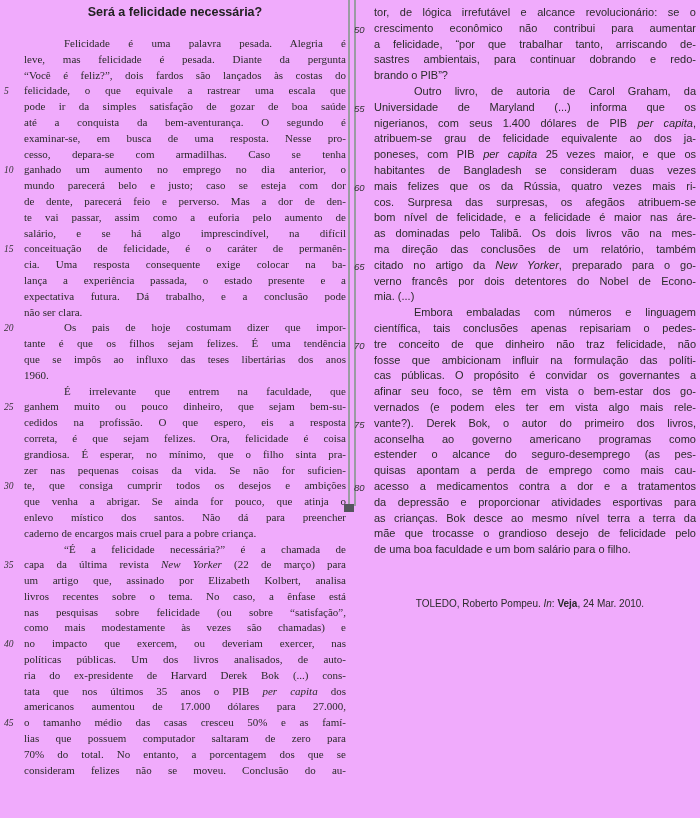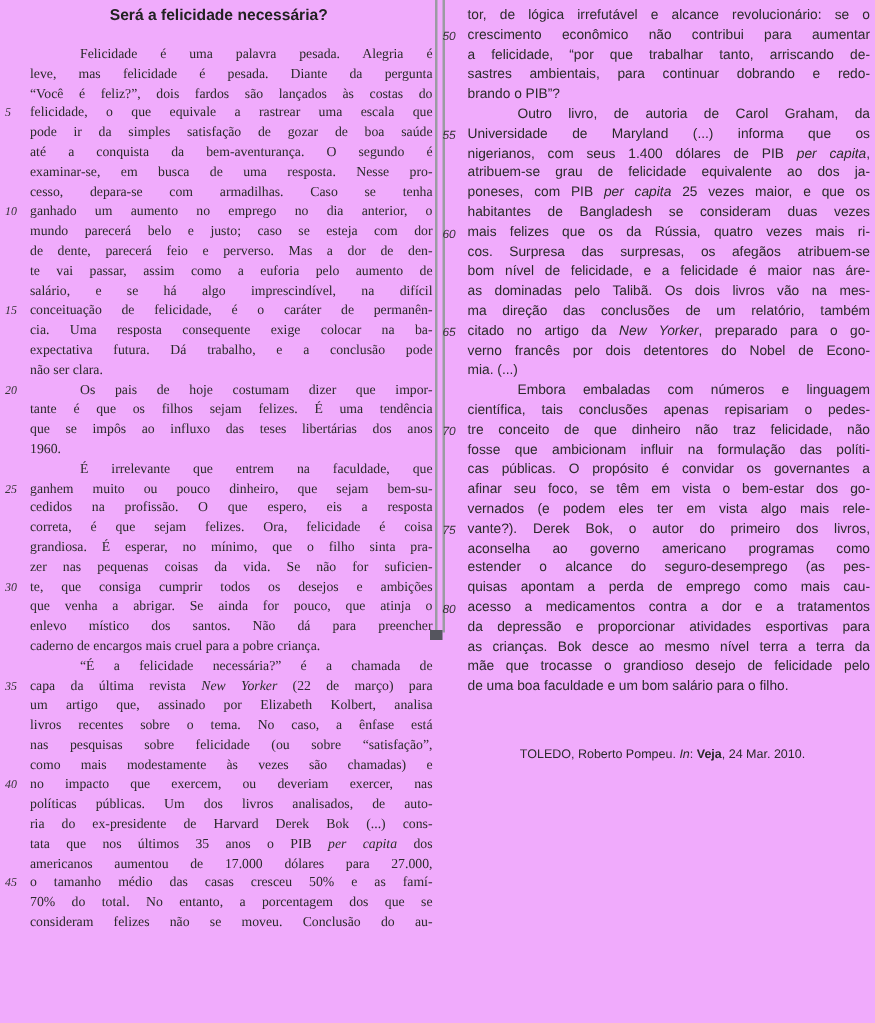--- a/index.html
+++ b/index.html
@@ -87,20 +87,23 @@
         <span class="ltext">salário, e se há algo imprescindível, na difícil</span>
       </div>
       <div class="line">
         <span class="lnum">15</span>
         <span class="ltext">conceituação de felicidade, é o caráter de permanên-</span>
       </div>
       <div class="line">
         <span class="ltext">cia. Uma resposta consequente exige colocar na ba-</span>
       </div>
       <div class="line">
+        <span class="ltext">lança a experiência passada, o estado presente e a</span>
+      </div>
+      <div class="line">
         <span class="ltext">expectativa futura. Dá trabalho, e a conclusão pode</span>
       </div>
       <div class="line end">
         <span class="ltext">não ser clara.</span>
       </div>
       <div class="line indent">
         <span class="lnum">20</span>
         <span class="ltext">Os pais de hoje costumam dizer que impor-</span>
       </div>
       <div class="line">
@@ -175,20 +178,23 @@
       </div>
       <div class="line">
         <span class="ltext">tata que nos últimos 35 anos o PIB <i>per capita</i> dos</span>
       </div>
       <div class="line">
         <span class="ltext">americanos aumentou de 17.000 dólares para 27.000,</span>
       </div>
       <div class="line">
         <span class="lnum">45</span>
         <span class="ltext">o tamanho médio das casas cresceu 50% e as famí-</span>
+      </div>
+      <div class="line">
+        <span class="ltext">lias que possuem computador saltaram de zero para</span>
       </div>
       <div class="line">
         <span class="ltext">70% do total. No entanto, a porcentagem dos que se</span>
       </div>
       <div class="line">
         <span class="ltext">consideram felizes não se moveu. Conclusão do au-</span>
       </div>
     </div>
   <div class="divider"></div>
   <div class="divider-cap"></div>

